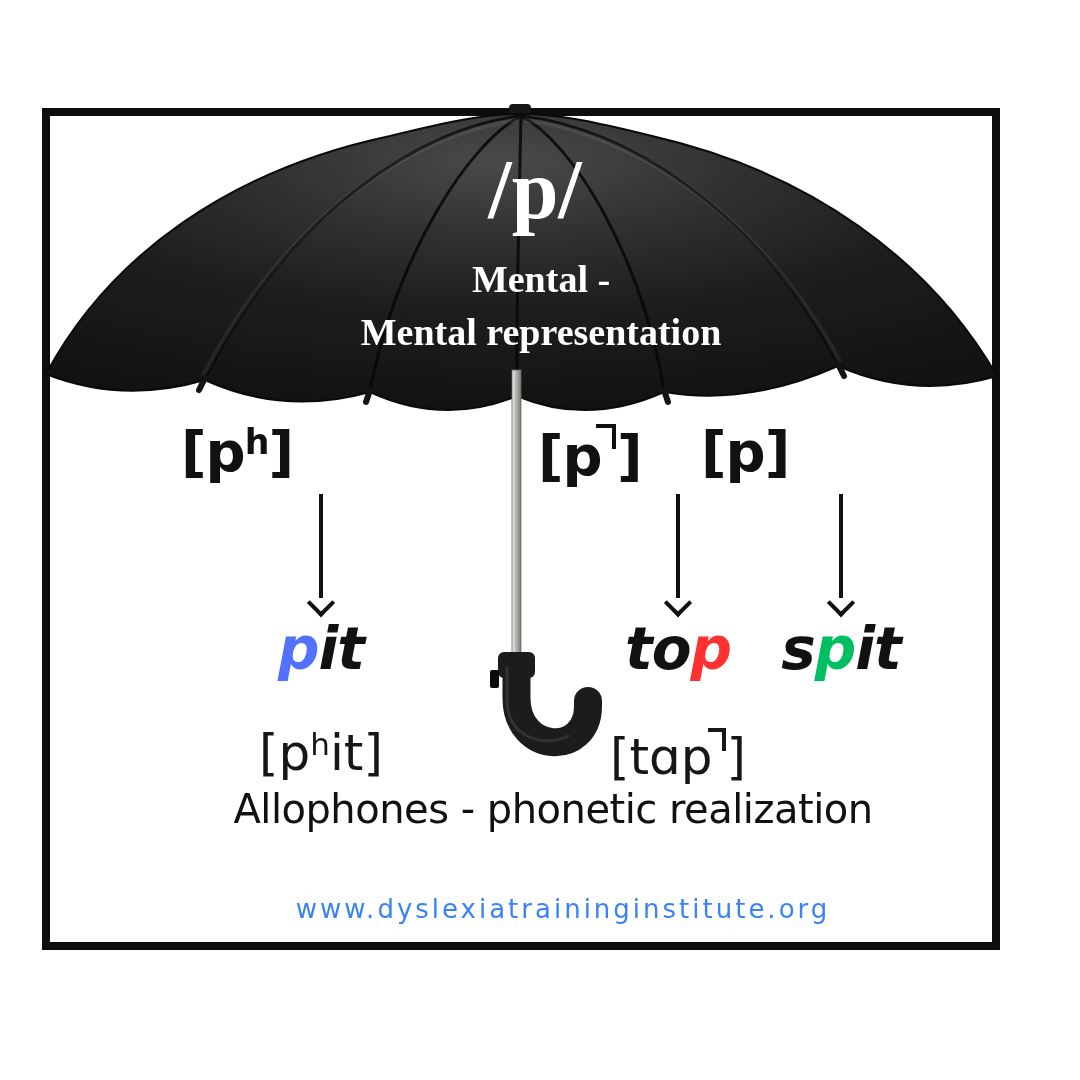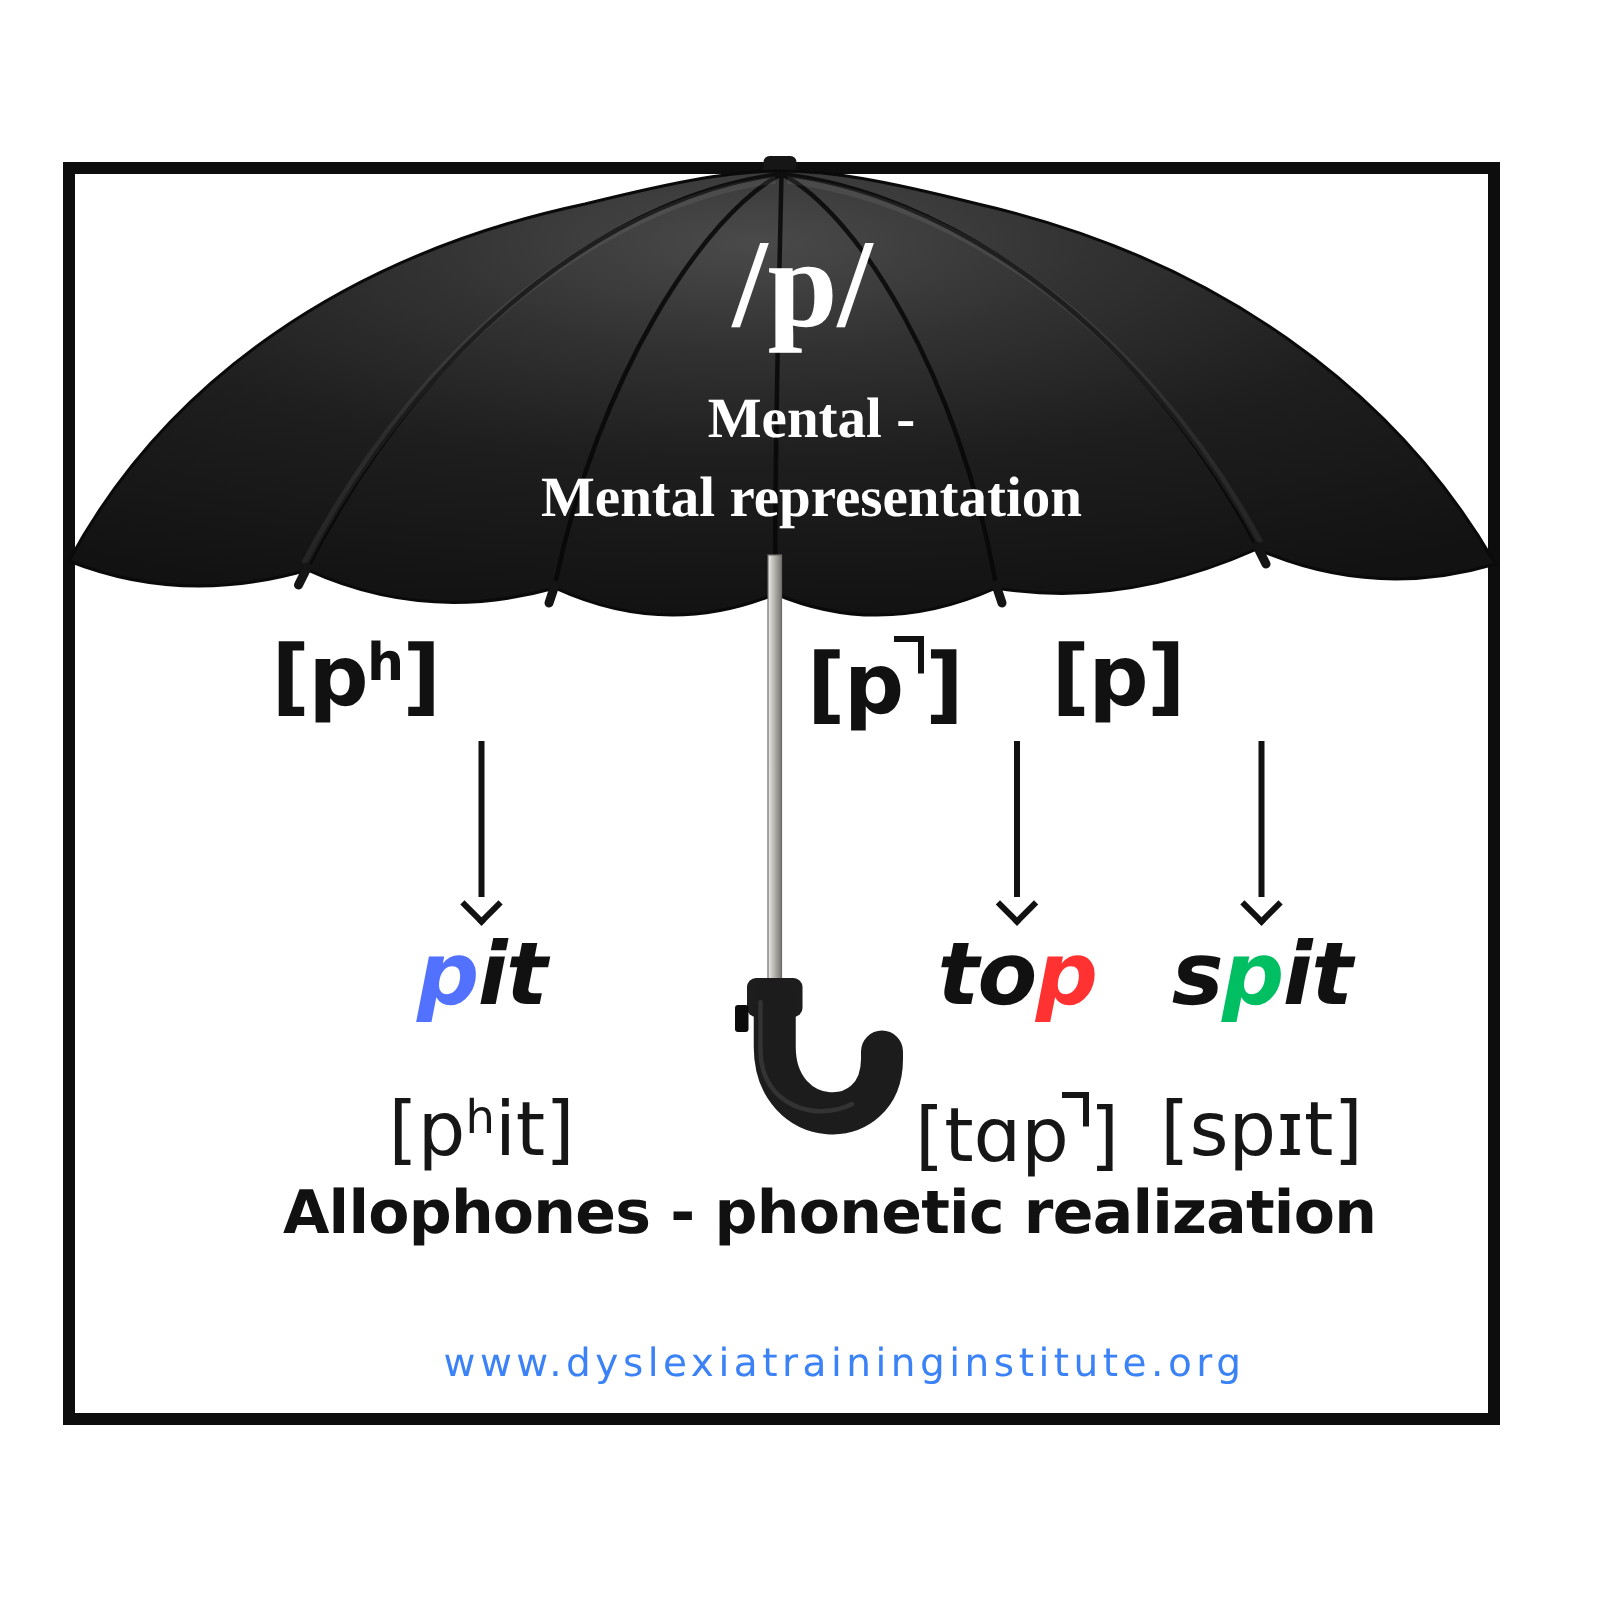--- a/index.html
+++ b/index.html
@@ -27,21 +27,21 @@
   .arrow-line{position:absolute;left:50%;top:0;width:4px;height:104px;background:#111;
               transform:translateX(-50%);}
   .arrow-head{position:absolute;left:50%;bottom:3px;width:16px;height:16px;
               border-right:4px solid #111;border-bottom:4px solid #111;
               transform:translateX(-50%) rotate(45deg);}
   .word{position:absolute;top:196px;left:0;width:100%;text-align:center;
         font-size:58px;font-weight:bold;font-style:italic;line-height:1;letter-spacing:-1px;}
   .transcription{position:absolute;top:272px;left:0;width:100%;text-align:center;
                  font-size:50px;font-weight:400;line-height:1;color:#161616;margin-top:32px;}
   .caption{position:absolute;left:42px;top:786px;width:958px;text-align:center;
-           font-size:40px;font-weight:bold;letter-spacing:-0.5px;transform:translateX(32px);}
+           font-size:40px;font-weight:normal;letter-spacing:-0.5px;transform:translateX(32px);}
   .website{position:absolute;left:42px;top:894px;width:958px;text-align:center;
            font-size:26px;font-weight:400;letter-spacing:3px;color:#3b82f6;
            transform:translateX(42px);}
 </style>
 </head>
 <body>
 
 <div class="canvas">
 
   <div class="frame"></div>
@@ -126,20 +126,19 @@
     <div class="transcription"><span>[tɑp</span><span class="corner"></span><span>]</span></div>
   </div>
 
   <div class="column col-2">
     <div class="allophone"><span>[p]</span></div>
     <div class="arrow">
       <span class="arrow-line"></span>
       <span class="arrow-head"></span>
     </div>
     <div class="word"><span style="color: rgb(17, 17, 17);">s</span><span style="color: rgb(0, 191, 99);">p</span><span style="color: rgb(17, 17, 17);">it</span></div>
-    <div class="transcription"><span>[spɪt]</span></div>
   </div>
 
   <div class="caption">Allophones - phonetic realization</div>
 
   <div class="website">www.dyslexiatraininginstitute.org</div>
 
 </div>
 
 </body></html>

